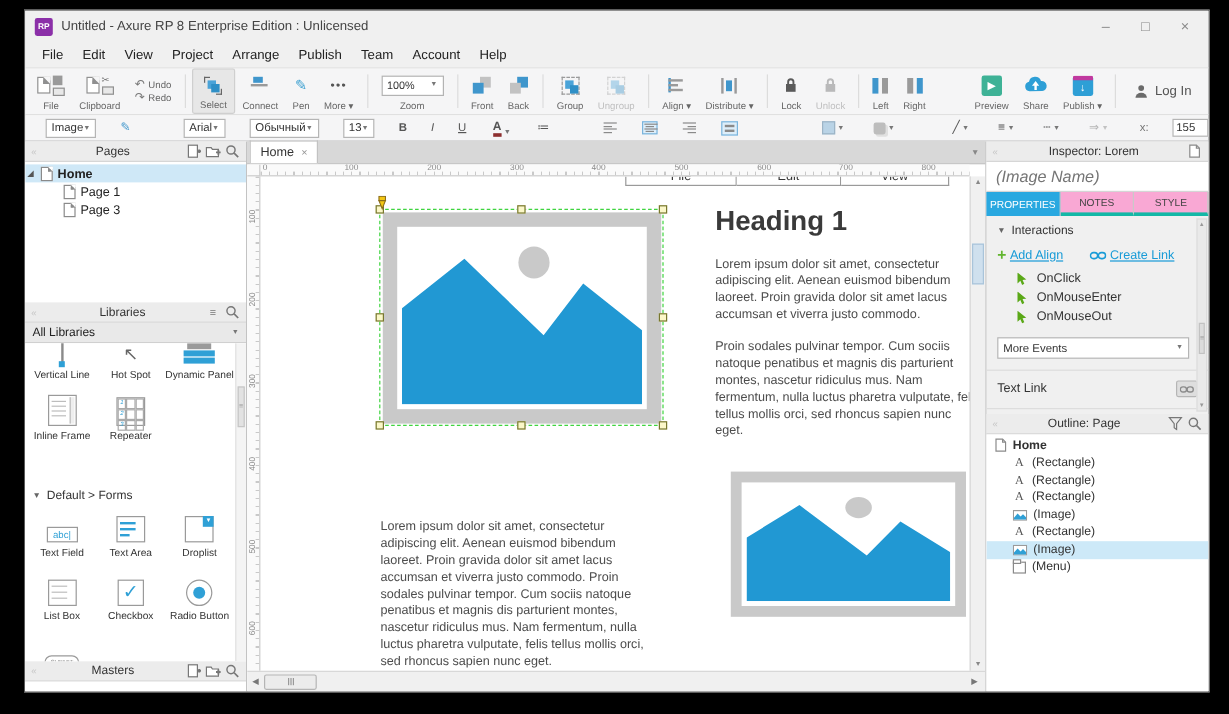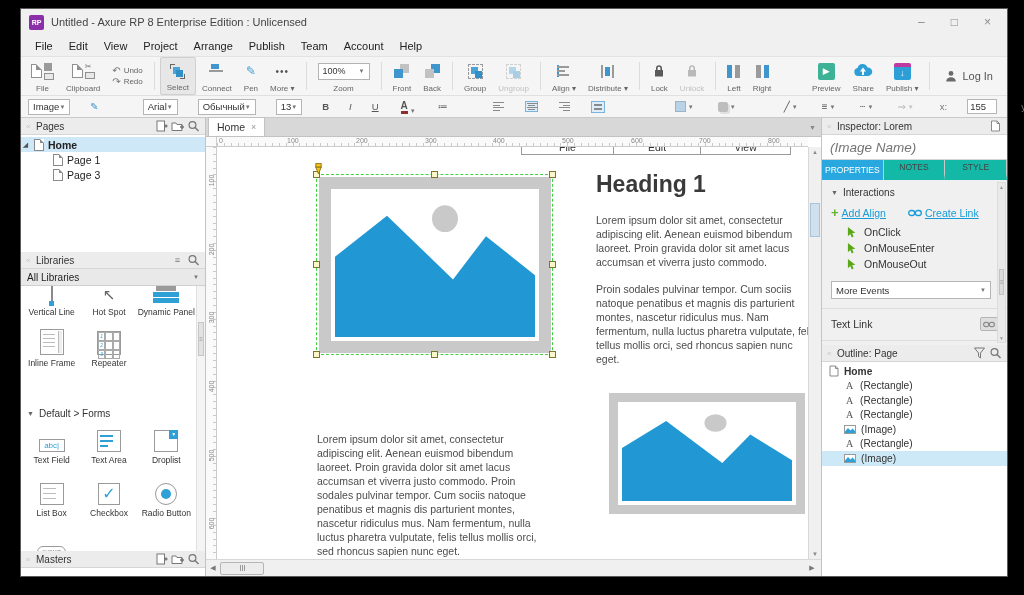--- a/index.html
+++ b/index.html
@@ -60,21 +60,21 @@
   .lr { display:flex; gap:3px; height:14px; align-items:center; }
   .lr i { width:5px; height:13px; background:#9a9a9a; }
   .lr b { width:5px; height:13px; background:#3f96cc; }
   .bigbtn { width:17px; height:17px; border-radius:2px; display:flex; align-items:center;
     justify-content:center; color:#fff; font-size:9px; }
   .spacer { flex:1; }
   .login { display:flex; align-items:center; gap:5px; font-size:11px; color:#555; padding:0 10px; }
 
   
   .stylebar { height:22px; background:#f5f5f6; border-bottom:1px solid #c9c9c9; display:flex;
-    align-items:center; padding:0 7px; gap:20px; font-size:10px; color:#444; flex:none; }
+    align-items:center; padding:0 17px; gap:20px; font-size:10px; color:#444; flex:none; }
   .selbox { height:16px; background:#fff; border:1px solid #b5b5b5; display:flex; align-items:center;
     justify-content:space-between; padding:0 4px; font-size:9.5px; color:#333; }
   .fmt { width:14px; text-align:center; color:#3f96cc; font-size:10px; }
   .tbtn { width:15px; height:16px; display:flex; align-items:center; justify-content:center;
     font-size:9.5px; color:#555; }
   .acolor { display:flex; align-items:flex-end; gap:2px; padding:0 2px; }
   .acolor .A { font-size:10px; font-weight:bold; color:#555; border-bottom:3px solid #8d2f2f; line-height:11px; }
   .alnic { width:13px; height:11px; display:flex; flex-direction:column; justify-content:space-between; padding:1px 1px; }
   .alnic i { height:1px; background:#8a8a8a; }
   .alnic.active { border:1px solid #7ab4dc; background:#ddeefa; }
@@ -91,21 +91,21 @@
   .chk { width:10px; height:10px; background:#fff; border:1px solid #9a9a9a; margin-left:8px; }
 
   
   .mainrow { flex:1; display:flex; min-height:0; }
 
   
   .sidebar { width:185px; flex:none; display:flex; flex-direction:column; background:#fff;
     border-right:1px solid #c3c3c3; }
   .phead { height:17px; background:#ececec; border-bottom:1px solid #d6d6d6; display:flex;
     align-items:center; padding:0 5px; font-size:10px; color:#333; flex:none; }
-  .phead .ttl { flex:1; text-align:left; }
+  .phead .ttl { flex:1; text-align:center; }
   .phead .hic { width:13px; text-align:center; color:#777; font-size:9px; margin-left:3px; }
   .collapse { color:#c8c8c8; font-size:8px; width:10px; }
   .ptree { height:117px; background:#fff; padding-top:2px; overflow:hidden; flex:none; }
   .trow { height:15px; display:flex; align-items:center; font-size:10.5px; color:#222; gap:4px; }
   .trow.selrow { background:#cfe8f7; font-weight:bold; }
   .tw { width:9px; font-size:7px; color:#555; text-align:center; }
   .pgsvg { width:10px; height:12px; background:#fff; border:1px solid #8a8a8a; position:relative; flex:none; }
   .pgsvg::after { content:""; position:absolute; right:-1px; top:-1px; border:2.5px solid #fff;
     border-left-color:#8a8a8a; border-bottom-color:#8a8a8a; }
   .filterbar { height:17px; background:#e9e9e9; border-bottom:1px solid #d0d0d0; display:flex;
@@ -202,21 +202,21 @@
   .hscroll .arR { position:absolute; right:2px; }
 
   
   .rightpanel { width:186px; flex:none; display:flex; flex-direction:column; background:#f0f0f0;
     border-left:1px solid #c3c3c3; }
   .namefield { height:25px; background:#fff; border-bottom:1px solid #d5d5d5; display:flex; align-items:center; flex:none; }
   .namefield input { border:none; outline:none; width:100%; font-style:italic; font-size:13.5px;
     color:#b3b3b3; padding:0 8px; font-family:"Liberation Sans",sans-serif; background:transparent; }
   .itabs { height:20px; display:flex; flex:none; }
   .itab { flex:1; display:flex; align-items:center; justify-content:center; font-size:8.5px; color:#444;
-    background:#14b8a6; border-right:1px solid #c9c9c9; border-bottom:6px solid #14b8a6; }
+    background:#f9a8d4; border-right:1px solid #c9c9c9; border-bottom:3px solid #14b8a6; }
   .itab.active { background:#29a8e0; color:#fff; border-bottom:none; }
   .props { position:relative; height:165px; flex:none; padding:7px 9px 0; overflow:hidden; }
   .secrow { display:flex; align-items:center; gap:5px; font-size:10px; color:#333; }
   .chev { font-size:7px; color:#666; }
   .linkrow { display:flex; align-items:center; margin:7px 0 4px; }
   .alink { font-size:10.5px; color:#189bd7; text-decoration:underline; }
   .plus { color:#62b52e; font-weight:bold; font-size:13px; margin-right:3px; }
   .evrow { display:flex; align-items:center; gap:6px; padding:2px 0 2px 16px; font-size:10.5px; color:#333; }
   .moreev { margin-top:9px; width:160px; height:18px; }
   .pdivider { height:1px; background:#ddd; margin:9px -9px 0; }
@@ -1010,16 +1010,21 @@
             <span class="olA">A</span>
           <span>(Rectangle)</span>
           </div>
         <div class="orow selrow">
           <span class="ind"></span>
             <svg class="ic" width="12" height="9">
               <use href="#sym-img-mini"></use>
             </svg>
           <span>(Image)</span>
           </div>
+        <div class="orow">
+          <span class="ind"></span>
+            <span class="menuic"></span>
+          <span>(Menu)</span>
+          </div>
       </div>
     </div>
   </div>
 </div>
 
 </body></html>

